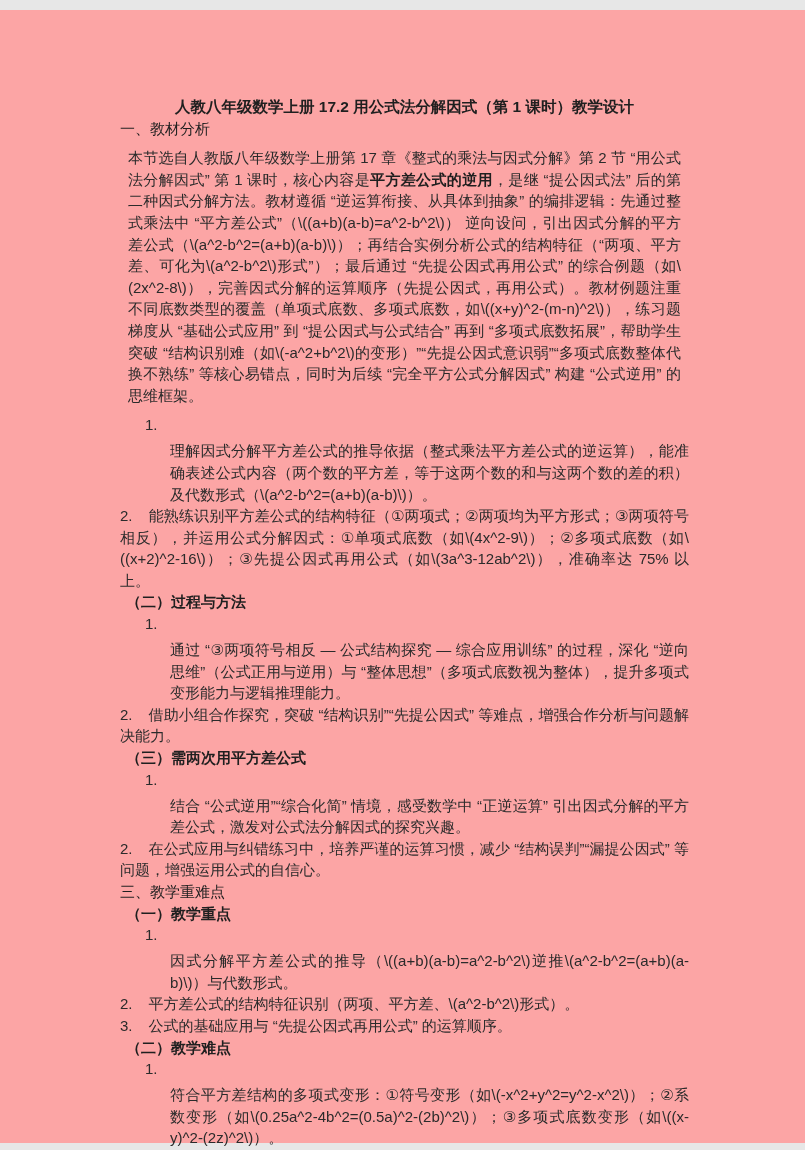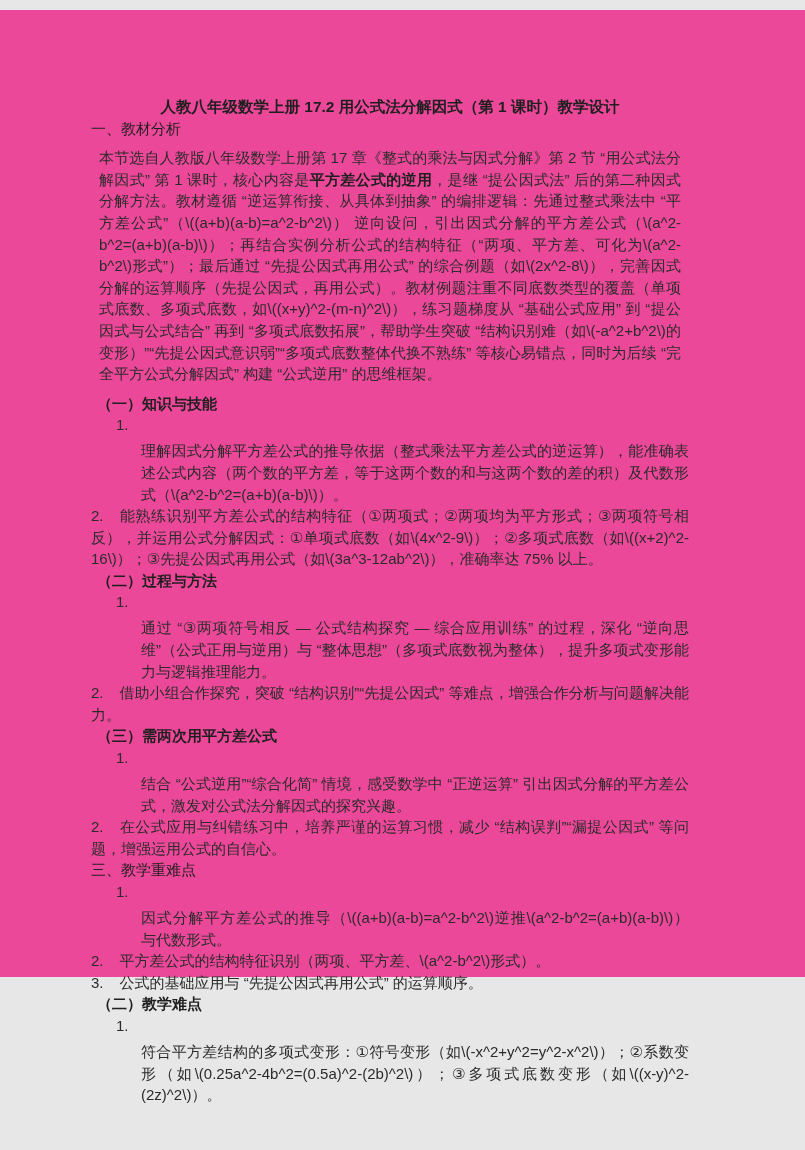--- a/index.html
+++ b/index.html
@@ -6,24 +6,24 @@
   body {
     width: 805px; height: 1150px;
     background: #e7e7e7;
     font-family: "Liberation Sans", "DejaVu Sans", sans-serif;
     position: relative;
     overflow: hidden;
   }
   .page {
     position: absolute;
     left: 0; right: 0; top: 10px;
-    height: 967px;
-    background: #ec4899;
+    height: 1133px;
+    background: #fca5a5;
     box-sizing: border-box;
-    padding: 86px 116px 0 91px;
+    padding: 86px 116px 0 120px;
     color: #2b2b2b;
     font-size: 15px;
     line-height: 21.6px;
   }
   .doc-title {
     margin: 0;
     font-size: 15.5px;
     font-weight: 700;
     text-align: center;
     color: #1f1f1f;
@@ -73,21 +73,20 @@
 
 <div class="page">
 
   <h1 class="doc-title">人教八年级数学上册 17.2 用公式法分解因式（第 1 课时）教学设计</h1>
 
   <h2 class="sec-heading">一、教材分析</h2>
 
   <p class="para"><span>本节选自人教版八年级数学上册第 17 章《整式的乘法与因式分解》第 2 节 “用公式法分解因式” 第 1 课时，核心内容是</span><b>平方差公式的逆用</b><span>，是继 “提公因式法” 后的第二种因式分解方法。教材遵循 “逆运算衔接、从具体到抽象” 的编排逻辑：先通过整式乘法中 “平方差公式”（\((a+b)(a-b)=a^2-b^2\)） 逆向设问，引出因式分解的平方差公式（\(a^2-b^2=(a+b)(a-b)\)）；再结合实例分析公式的结构特征（“两项、平方差、可化为\(a^2-b^2\)形式”）；最后通过 “先提公因式再用公式” 的综合例题（如\(2x^2-8\)），完善因式分解的运算顺序（先提公因式，再用公式）。教材例题注重不同底数类型的覆盖（单项式底数、多项式底数，如\((x+y)^2-(m-n)^2\)），练习题梯度从 “基础公式应用” 到 “提公因式与公式结合” 再到 “多项式底数拓展”，帮助学生突破 “结构识别难（如\(-a^2+b^2\)的变形）”“先提公因式意识弱”“多项式底数整体代换不熟练” 等核心易错点，同时为后续 “完全平方公式分解因式” 构建 “公式逆用” 的思维框架。</span></p>
 
 
-  <h3 class="sub-heading">（一）知识与技能</h3>
 
   <div class="li-nested">
     <span class="num">1.</span>
     <div class="li-text">理解因式分解平方差公式的推导依据（整式乘法平方差公式的逆运算），能准确表述公式内容（两个数的平方差，等于这两个数的和与这两个数的差的积）及代数形式（\(a^2-b^2=(a+b)(a-b)\)）。</div>
   </div>
   <p class="li-flush"><span class="numf">2.</span><span>能熟练识别平方差公式的结构特征（①两项式；②两项均为平方形式；③两项符号相反），并运用公式分解因式：①单项式底数（如\(4x^2-9\)）；②多项式底数（如\((x+2)^2-16\)）；③先提公因式再用公式（如\(3a^3-12ab^2\)），准确率达 75% 以上。</span></p>
 
   <h3 class="sub-heading">（二）过程与方法</h3>
 
   <div class="li-nested">
@@ -99,20 +98,21 @@
   <h3 class="sub-heading">（三）需两次用平方差公式</h3>
 
   <div class="li-nested">
     <span class="num">1.</span>
     <div class="li-text">结合 “公式逆用”“综合化简” 情境，感受数学中 “正逆运算” 引出因式分解的平方差公式，激发对公式法分解因式的探究兴趣。</div>
   </div>
   <p class="li-flush"><span class="numf">2.</span><span>在公式应用与纠错练习中，培养严谨的运算习惯，减少 “结构误判”“漏提公因式” 等问题，增强运用公式的自信心。</span></p>
 
   <h2 class="sec-heading">三、教学重难点</h2>
 
+  <h3 class="sub-heading">（一）教学重点</h3>
 
   <div class="li-nested">
     <span class="num">1.</span>
     <div class="li-text">因式分解平方差公式的推导（\((a+b)(a-b)=a^2-b^2\)逆推\(a^2-b^2=(a+b)(a-b)\)）与代数形式。</div>
   </div>
   <p class="li-flush"><span class="numf">2.</span><span>平方差公式的结构特征识别（两项、平方差、\(a^2-b^2\)形式）。</span></p>
   <p class="li-flush"><span class="numf">3.</span><span>公式的基础应用与 “先提公因式再用公式” 的运算顺序。</span></p>
 
   <h3 class="sub-heading">（二）教学难点</h3>
 

